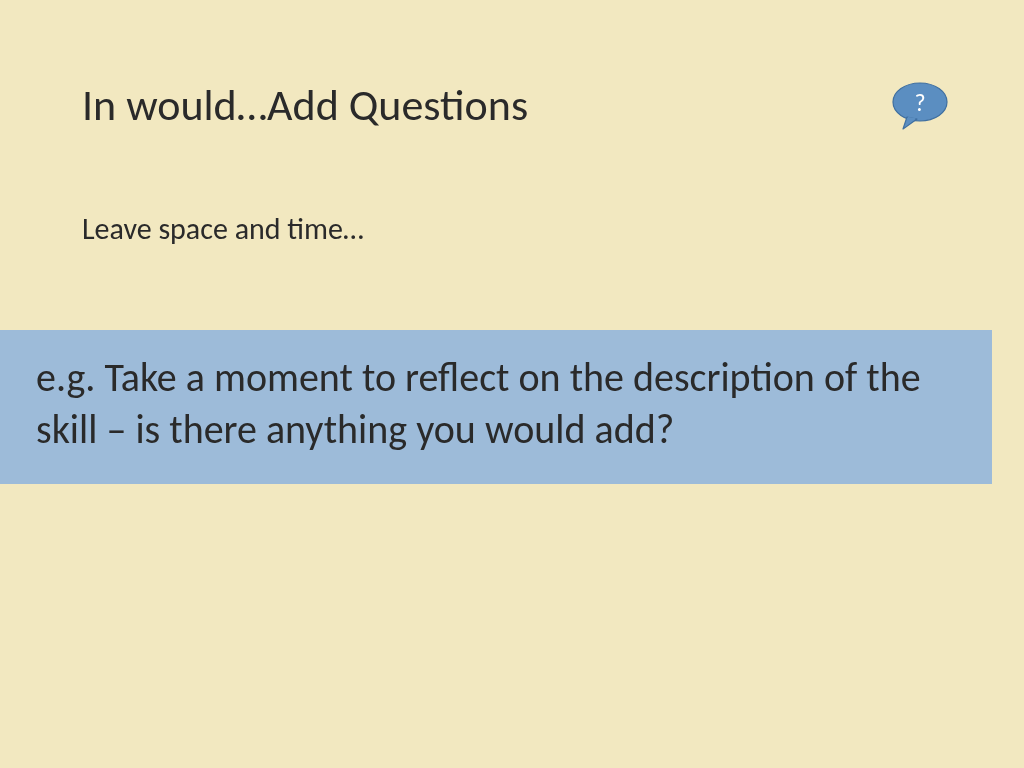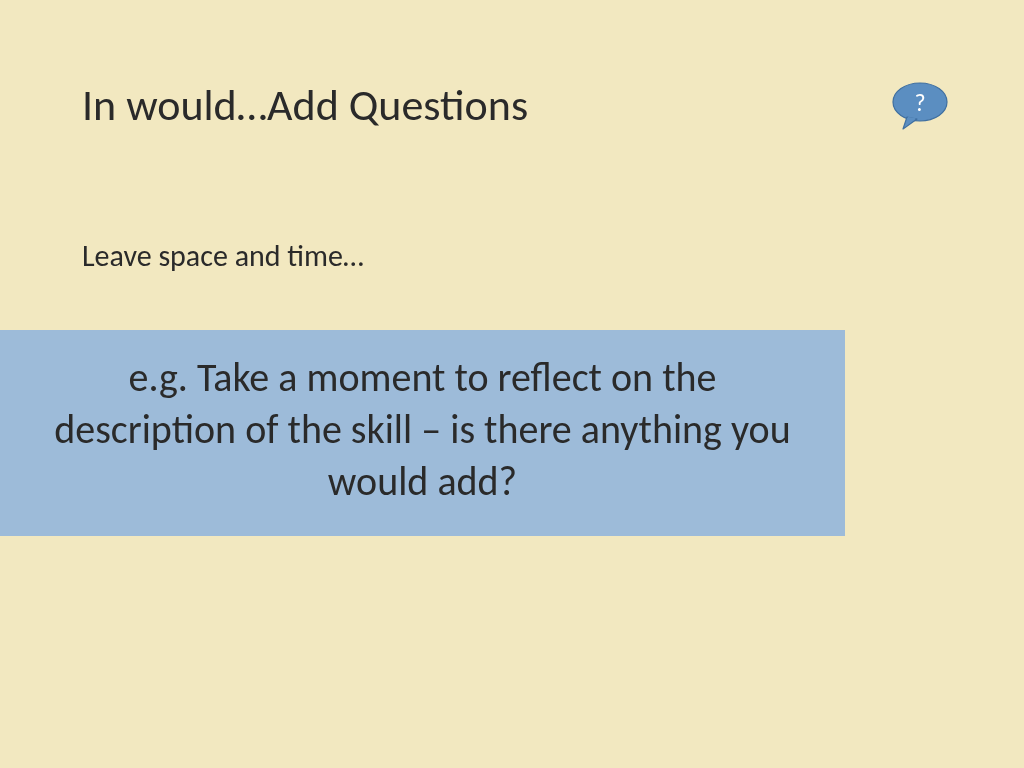--- a/index.html
+++ b/index.html
@@ -20,30 +20,28 @@
       font-weight: 300;
       color: #2a2a2a;
     }
     .subtitle {
       position: absolute;
       top: 210px;
       left: 82px;
       font-size: 30px;
       font-weight: 400;
       color: #2a2a2a;
-      margin-top: 27px;
     }
     .callout-band {
       position: absolute;
       top: 330px;
       left: 0;
-      width: 845px;
+      width: 992px;
       background: #9dbbd9;
       padding: 22px 36px 28px 36px;
-      text-align: center;
     }
     .callout-text {
       font-size: 40px;
       font-weight: 400;
       line-height: 1.3;
       color: #2a2a2a;
     }
     .speech-bubble {
       position: absolute;
       top: 82px;

